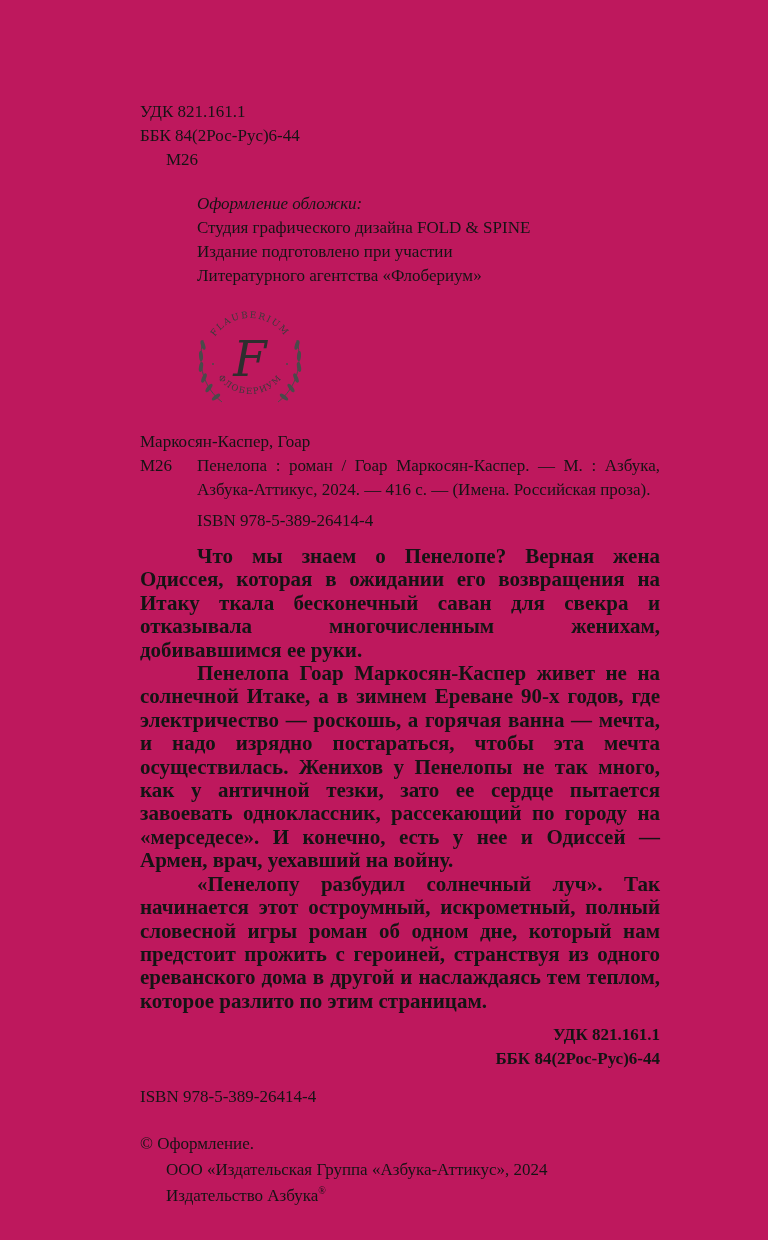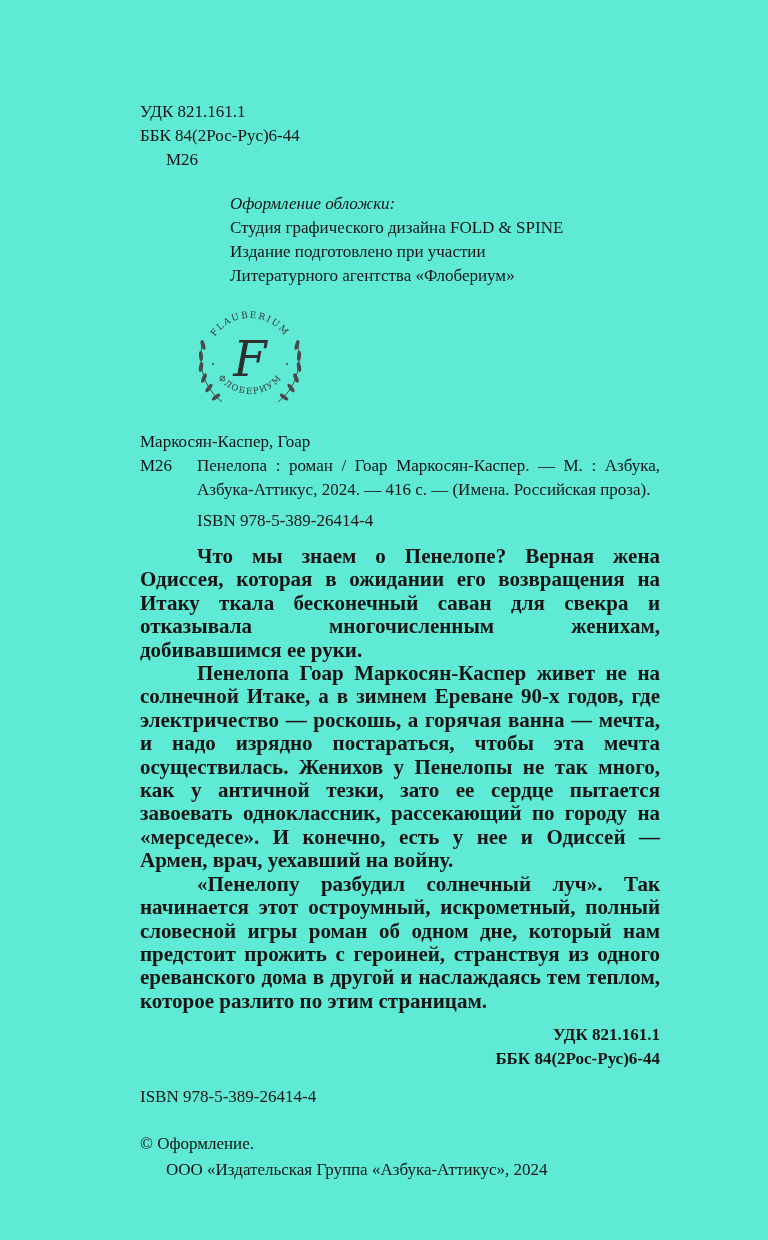--- a/index.html
+++ b/index.html
@@ -1,32 +1,32 @@
 <!DOCTYPE html>
 <html><head>
 <meta charset="utf-8">
 <style>
   html, body { margin: 0; padding: 0; background: #ffffff; }
   .page {
     position: relative;
     width: 768px;
     height: 1240px;
-    background: #5eead4;
+    background: #be185d;
     box-sizing: border-box;
     padding: 100px 108px 0 140px;
     font-family: "Liberation Serif", "DejaVu Serif", serif;
     color: #141414;
     font-size: 17px;
     line-height: 24px;
   }
 
   .head-block { margin-bottom: 20px; }
   .head-block .code { margin-left: 26px; }
 
-  .design-block { margin-left: 90px; margin-bottom: 14px; }
+  .design-block { margin-left: 57px; margin-bottom: 14px; }
   .design-block .heading { font-style: italic; }
 
   .logo-wrap { margin-left: 50px; margin-top: 6px; margin-bottom: 20px; width: 120px; }
   .logo-wrap svg { display: block; }
 
   .author-line { }
 
   .catalog { position: relative; }
   .catalog-code { position: absolute; left: 0; top: 0; }
   .catalog-text { margin: 0 0 0 57px; text-align: justify; line-height: 24px; }
@@ -127,15 +127,16 @@
   <div class="class-right">
     <div>УДК 821.161.1</div>
     <div>ББК 84(2Рос-Рус)6-44</div>
   </div>
 
   <div class="isbn-bottom">ISBN 978-5-389-26414-4</div>
 
   <div class="copyright-block">
     <div>© Оформление.</div>
     <div class="indented">ООО «Издательская Группа «Азбука-Аттикус», 2024</div>
+    <div class="indented"><span>Издательство Азбука</span><sup class="reg">®</sup></div>
   </div>
 
 </div>
 
 </body></html>

